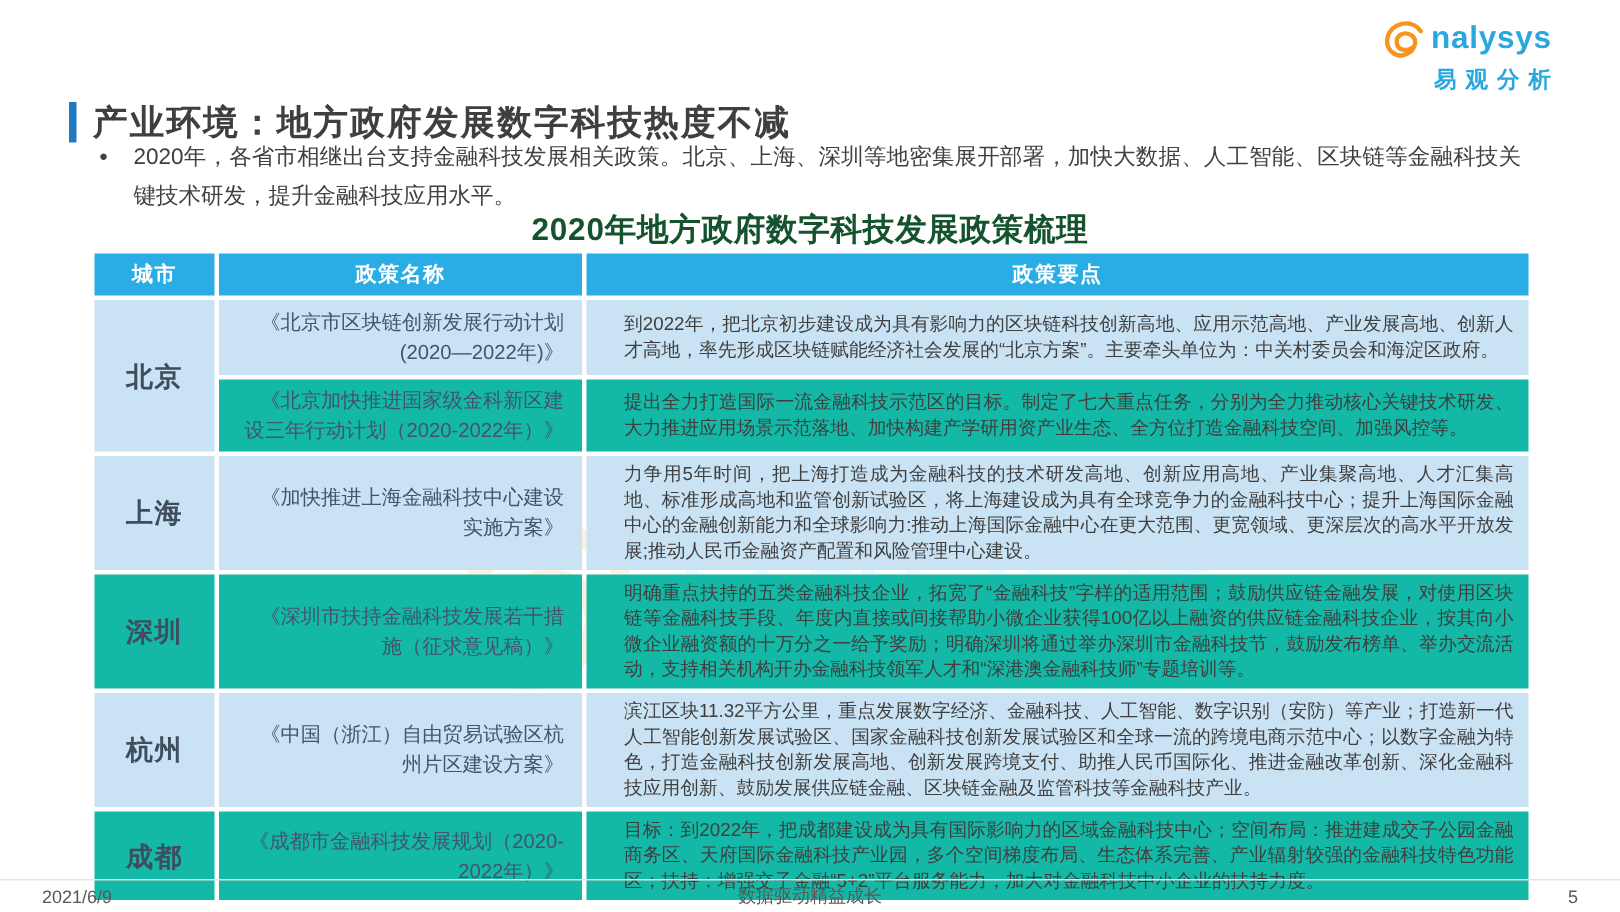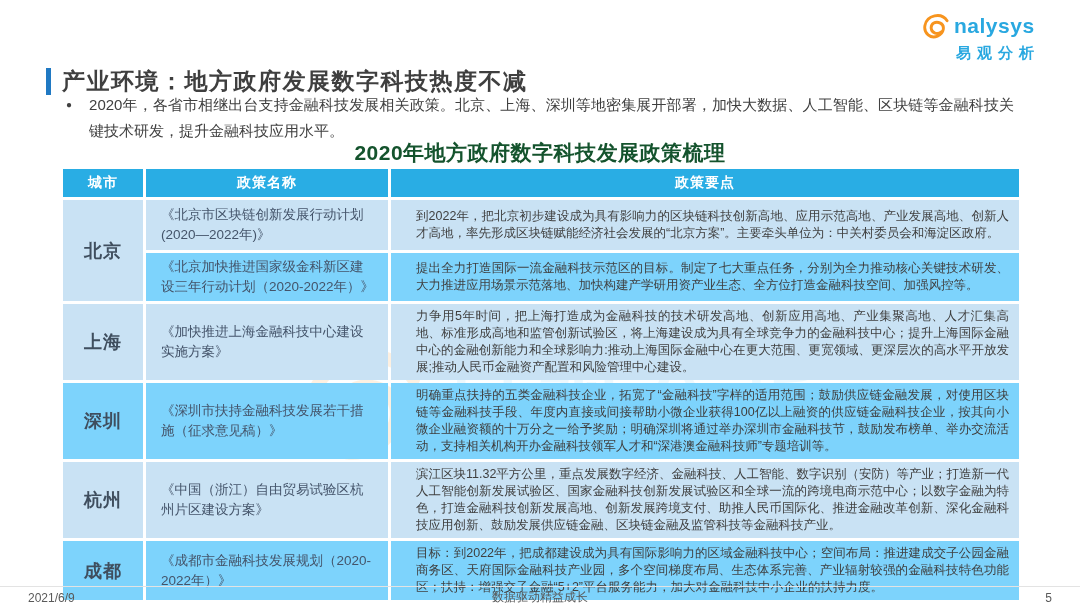--- a/index.html
+++ b/index.html
@@ -33,26 +33,26 @@
              pointer-events:none;display:flex;align-items:center;}
   .wm-swirl{width:150px;height:130px;opacity:.13;flex:0 0 auto;}
   .wm-text{font-size:84px;font-weight:bold;color:rgba(41,168,224,0.08);letter-spacing:14px;white-space:nowrap;}
 
   
   table.policy-table{position:absolute;top:166px;left:60px;width:962px;
         border-collapse:separate;border-spacing:3px;table-layout:fixed;}
   col.c1{width:80px;} col.c2{width:242px;} col.c3{width:auto;}
   .policy-table th{background:#29ade4;color:#ffffff;font-size:14px;font-weight:bold;
         height:28px;padding:0;text-align:center;letter-spacing:1px;margin-left:12px;}
-  .policy-table td{vertical-align:middle;}
+  .policy-table td{vertical-align:middle;text-align:right;}
   td.city{text-align:center;font-weight:bold;font-size:18px;color:#3f4e5e;letter-spacing:1px;}
   td.pname{font-size:13.5px;color:#44546a;line-height:20px;padding:4px 12px 4px 15px;}
   td.points{font-size:12.5px;color:#3f3f3f;line-height:17px;text-align:justify;padding:4px 10px 4px 25px;}
   .sa{background:#c9e2f4;}   
-  .sb{background:#7dd3fc;}   
+  .sb{background:#14b8a6;}   
   tr.r1{height:50px;} tr.r2{height:47px;} tr.r3{height:71px;}
   tr.r4{height:70px;} tr.r5{height:68px;} tr.r6{height:59px;}
 
   
   .footer{position:absolute;left:0;bottom:0;width:1080px;height:22px;border-top:1px solid #e3e3e3;
           display:flex;align-items:center;justify-content:space-between;
           padding:0 28px;box-sizing:border-box;font-size:12px;color:#595959;}
   .footer-center{position:absolute;left:0;width:1080px;text-align:center;pointer-events:none;}
 </style>
 </head>

